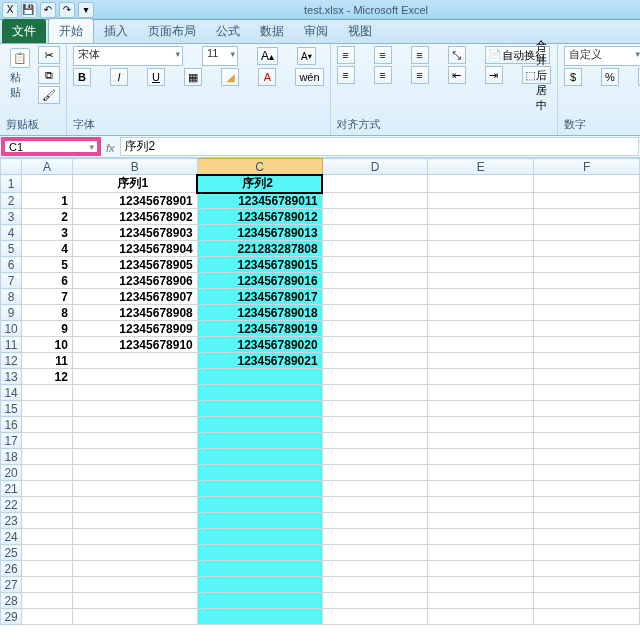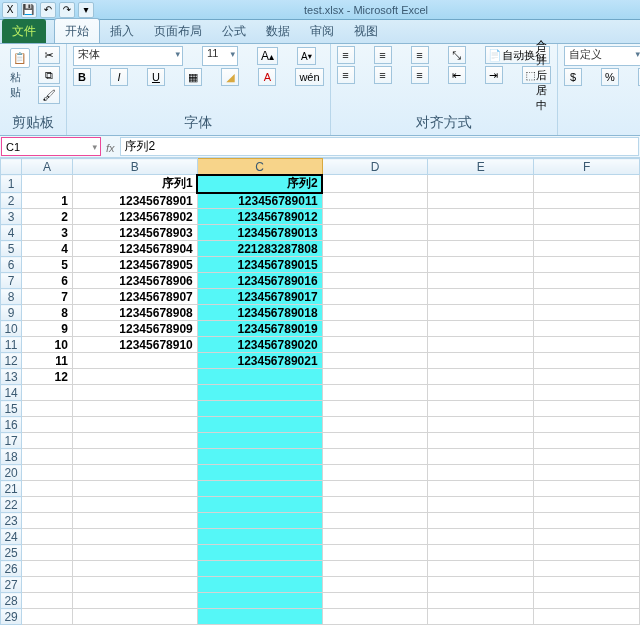--- a/index.html
+++ b/index.html
@@ -3,55 +3,55 @@
 <meta charset="utf-8">
 <style>
 * { box-sizing: border-box; margin: 0; padding: 0; font-family: "Microsoft YaHei", "SimSun", sans-serif; }
 body { width: 640px; height: 641px; overflow: hidden; background: #fff; font-size: 12px; }
 .titlebar { height: 20px; background: linear-gradient(#bfe3f9,#a7d8f3); display: flex; align-items: center; padding: 0 2px; border-bottom: 1px solid #6fa7c7; }
 .qat { display:flex; gap:3px; align-items:center;}
 .qat-btn { width:16px; height:16px; background:#e8f4fb; border:1px solid #9cc3da; border-radius:2px; display:flex; align-items:center; justify-content:center; font-size:10px;}
 .title-text { flex:1; text-align:center; font-size:11px; color:#3b5a72;}
 .tabs-row { height:24px; background: linear-gradient(#d9edf9,#c9e4f6); display:flex; align-items:flex-end; padding-left:2px; border-bottom:1px solid #8db8d4;}
 .tab { padding:4px 10px 3px; font-size:12px; color:#3b5a72; cursor:pointer;}
-.tab.file { background:#1e7145; color:#bef264; border-radius:3px 3px 0 0; margin-right:8px;}
+.tab.file { background:#1e7145; color:#ffffff; border-radius:3px 3px 0 0; margin-right:2px;}
 .tab.active { background: linear-gradient(#f7fbfe,#eef7fc); border:1px solid #8db8d4; border-bottom:none; border-radius:3px 3px 0 0; color:#3b5a72;}
 .ribbon { height:92px; background: linear-gradient(#eef7fc,#dceefb); border-bottom:1px solid #8db8d4; display:flex;}
 .group { border-right:1px solid #b8d6ea; padding:2px 6px; display:flex; flex-direction:column; justify-content:space-between;}
 .group-body { display:flex; gap:4px; align-items:flex-start; flex:1;}
-.group-label { text-align:center; font-size:14px; color:#3b5a72; padding-bottom:1px;}
+.group-label { text-align:left; font-size:11px; color:#3b5a72; padding-bottom:1px;}
 .big-btn { display:flex; flex-direction:column; align-items:center; gap:2px; padding:2px 4px; font-size:11px; color:#3b5a72;}
 .icon-box { width:20px; height:20px; border:1px solid #a0c4dc; background:#fff; border-radius:2px; display:flex; align-items:center; justify-content:center; font-size:11px;}
 .col { display:flex; flex-direction:column; gap:2px;}
 .row { display:flex; gap:19px; align-items:center;}
 .select { height:20px; border:1px solid #a0c4dc; background:#fff; font-size:11px; padding:0 14px 0 4px; position:relative; color:#333;}
 .select::after { content:"▾"; position:absolute; right:2px; top:2px; font-size:9px; color:#5a7a92;}
 .sbtn { min-width:18px; height:18px; border:1px solid #a0c4dc; background:linear-gradient(#fdfdfd,#eef6fb); display:flex; align-items:center; justify-content:center; font-size:11px; padding:0 3px;}
 .sbtn.b { font-weight:bold;}
 .sbtn.i { font-style:italic;}
 .sbtn.u { text-decoration:underline;}
 .formula-bar { height:22px; display:flex; border-bottom:1px solid #b8d6ea; background:#eef7fc;}
-.name-box { width:100px; border:1px solid #ec4899; background:#fff; display:flex; align-items:center; padding:0 4px; font-size:11px; position:relative; margin:1px;}
+.name-box { width:100px; border:4px solid #ec4899; background:#fff; display:flex; align-items:center; padding:0 4px; font-size:11px; position:relative; margin:1px;}
 .name-box::after { content:"▾"; position:absolute; right:3px; font-size:9px; color:#888;}
 .fx-btns { display:flex; align-items:center; padding:12px 4px; gap:4px; color:#777;}
 .fx { font-style:italic; font-size:11px;}
 .formula-input { flex:1; border:1px solid #b8d6ea; background:#fff; margin:1px; display:flex; align-items:center; padding:0 4px; font-size:12px;}
 .grid-area { position:relative; overflow:hidden; height:calc(641px - 20px - 24px - 92px - 22px);}
 table.sheet { border-collapse:collapse; table-layout:fixed; width:640px;}
 .sheet th, .sheet td { border:1px solid #d4d4d4; height:16px; font-size:12px; padding:0; overflow:hidden; white-space:nowrap;}
 .sheet thead th { background:linear-gradient(#f7fbfe,#e3eff8); color:#3b5a72; text-align:center; font-weight:normal; border:1px solid #b8d6ea;}
 .sheet thead th.sel { background:#f7d48a; border-color:#d9a93f;}
 .sheet tbody th { background:linear-gradient(#f7fbfe,#e3eff8); color:#3b5a72; text-align:center; font-weight:normal; width:20px; border:1px solid #b8d6ea;}
 .corner { width:20px; background:#e3eff8;}
 .col-a { width:48px;}
 .col-b { width:118px;}
 .col-c { width:118px;}
 .col-d, .col-e, .col-f { width:100px;}
 td { text-align:right; padding-right:4px !important;}
-td.center { text-align:right; font-weight:bold;margin-top:44px;}
+td.center { text-align:center; font-weight:bold;margin-top:44px;}
 td.bold { font-weight:bold;}
 .hl { background:#55f7f7;}
 .selected-cell { outline:2px solid #000; outline-offset:-1px;}
 </style>
 </head>
 <body>
 
 <div class="titlebar">
   <div class="qat">
     <div class="qat-btn">X</div>

